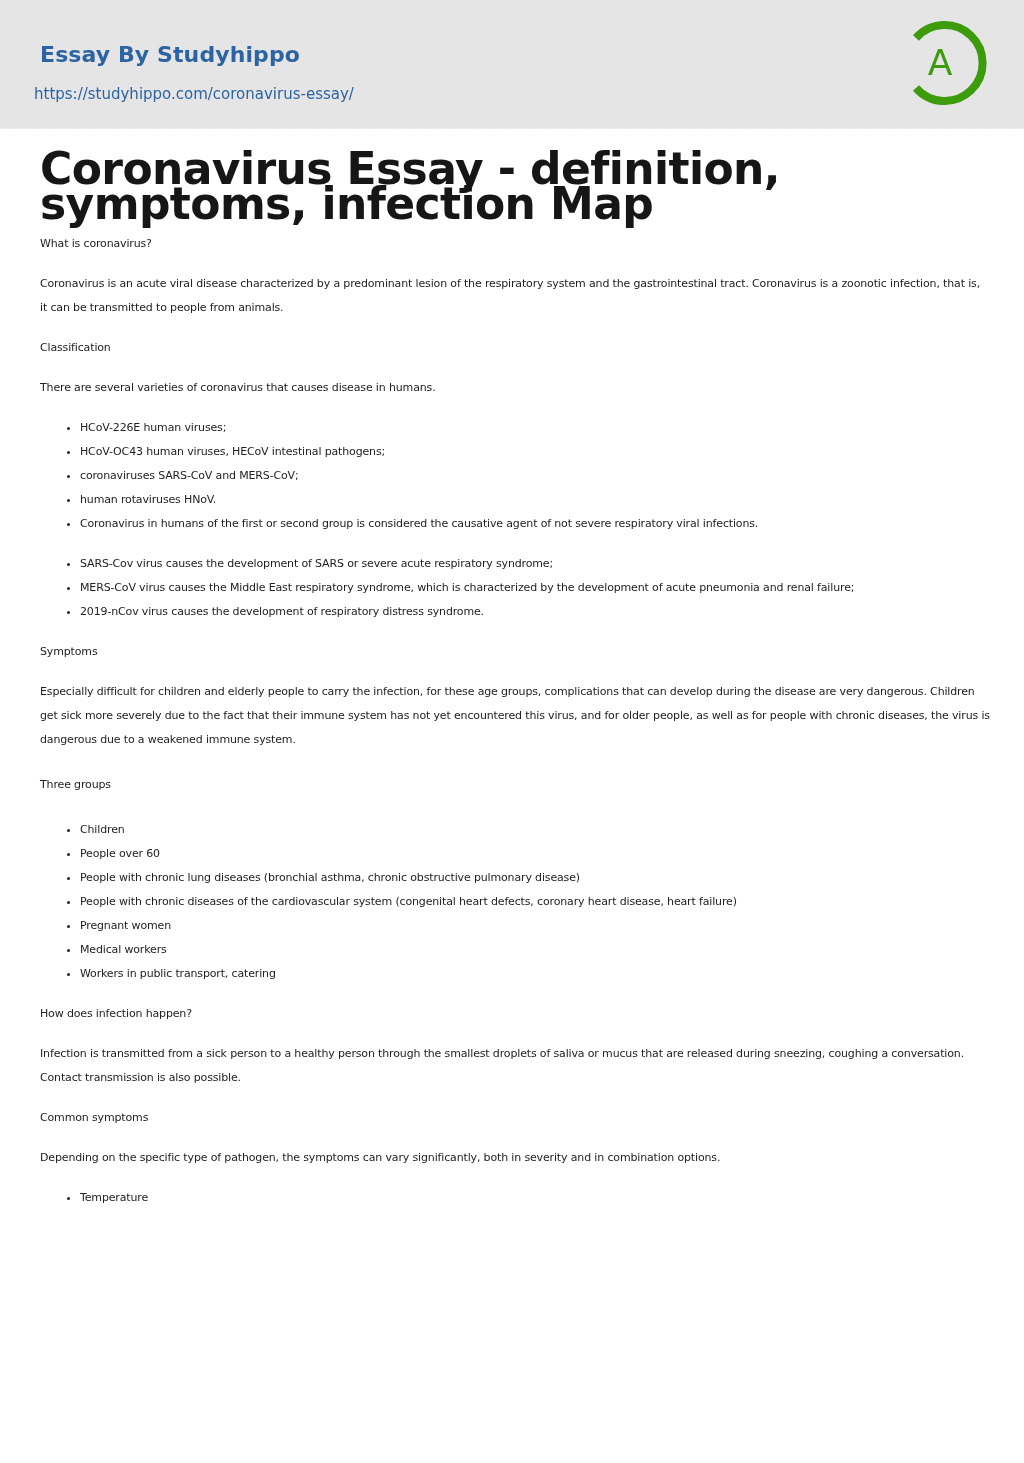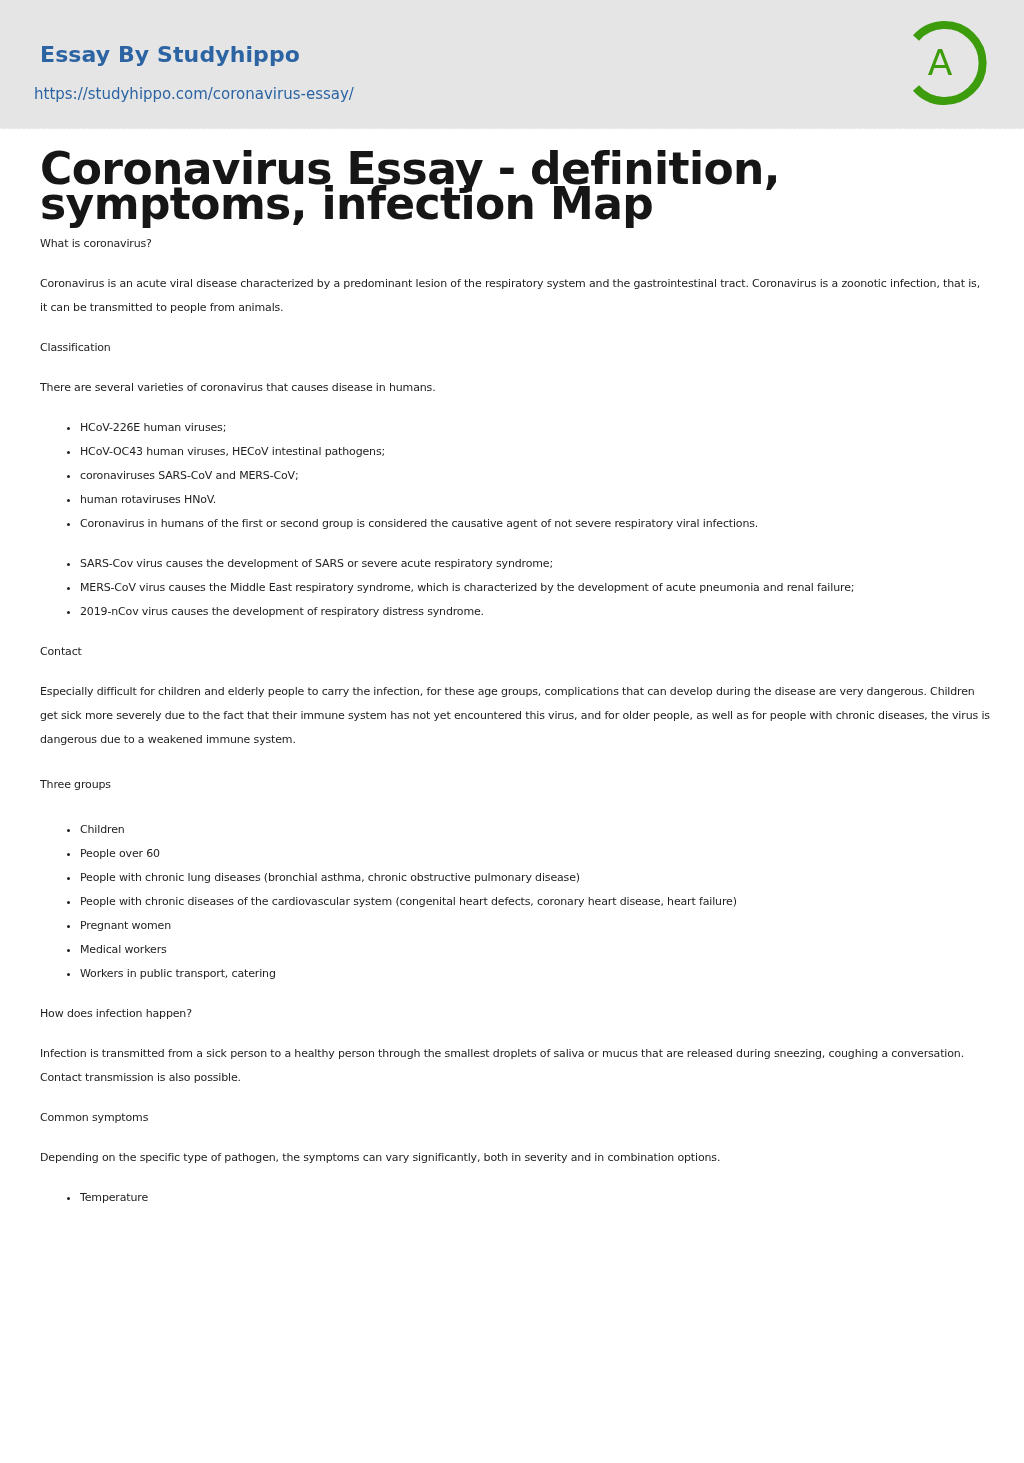--- a/index.html
+++ b/index.html
@@ -69,21 +69,21 @@
     <li>HCoV-OC43 human viruses, HECoV intestinal pathogens;</li>
     <li>coronaviruses SARS-CoV and MERS-CoV;</li>
     <li>human rotaviruses HNoV.</li>
     <li>Coronavirus in humans of the first or second group is considered the causative agent of not severe respiratory viral infections.</li>
   </ul>
   <ul>
     <li>SARS-Cov virus causes the development of SARS or severe acute respiratory syndrome;</li>
     <li>MERS-CoV virus causes the Middle East respiratory syndrome, which is characterized by the development of acute pneumonia and renal failure;</li>
     <li>2019-nCov virus causes the development of respiratory distress syndrome.</li>
   </ul>
-  <p>Contact</p>
+  <p>Symptoms</p>
   <p class="spaced">Especially difficult for children and elderly people to carry the infection, for these age groups, complications that can develop during the disease are very dangerous. Children get sick more severely due to the fact that their immune system has not yet encountered this virus, and for older people, as well as for people with chronic diseases, the virus is dangerous due to a weakened immune system.</p>
   <p class="spaced">Three groups</p>
   <ul>
     <li>Children</li>
     <li>People over 60</li>
     <li>People with chronic lung diseases (bronchial asthma, chronic obstructive pulmonary disease)</li>
     <li>People with chronic diseases of the cardiovascular system (congenital heart defects, coronary heart disease, heart failure)</li>
     <li>Pregnant women</li>
     <li>Medical workers</li>
     <li>Workers in public transport, catering</li>

